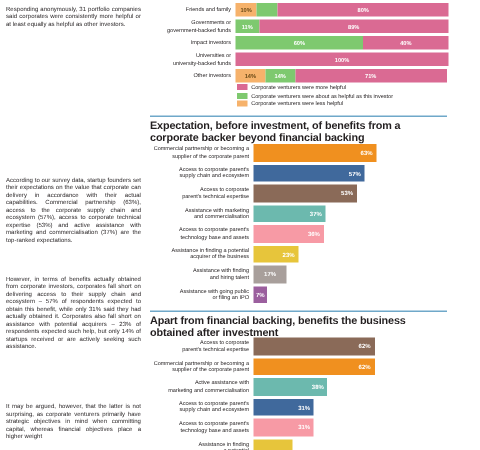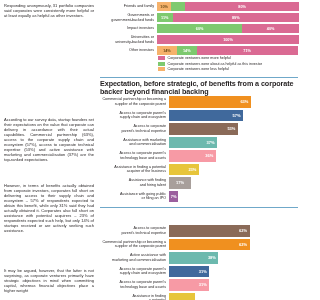--- a/index.html
+++ b/index.html
@@ -181,21 +181,21 @@
           <span class="legend-text">Corporate venturers were about as helpful as this investor</span>
         </div>
         <div class="legend-row">
           <span class="legend-swatch" style="background: rgb(246, 178, 107);"></span>
           <span class="legend-text">Corporate venturers were less helpful</span>
         </div>
       </div>
 
     <div class="head-top">
       <div class="rule"></div>
-      <div class="chart-heading">Expectation, before strategic, of benefits from a corporate backer beyond financial backing</div>
+      <div class="chart-heading">Expectation, before investment, of benefits from a corporate backer beyond financial backing</div>
     </div>
 
     <div class="hbar-chart hbar-top" id="hbar-top">
         <div class="hbar-row">
           <div class="hbar-label">
             <div>Commercial partnership or becoming a</div>
             <div>supplier of the corporate parent</div>
           </div>
           <div class="hbar-track">
             <div class="hbar-fill" style="width: 63%; background: rgb(240, 144, 31);">63%</div>
@@ -261,20 +261,21 @@
             <div>or filing an IPO</div>
           </div>
           <div class="hbar-track">
             <div class="hbar-fill narrow" style="width: 7%; background: rgb(155, 95, 158);">7%</div>
           </div>
         </div>
       </div>
 
     <div class="head-bottom">
       <div class="rule"></div>
+      <div class="chart-heading">Apart from financial backing, benefits the business obtained after investment</div>
     </div>
 
     <div class="hbar-chart hbar-bottom" id="hbar-bottom">
         <div class="hbar-row">
           <div class="hbar-label">
             <div>Access to corporate</div>
             <div>parent's technical expertise</div>
           </div>
           <div class="hbar-track">
             <div class="hbar-fill" style="width: 62%; background: rgb(138, 106, 88);">62%</div>

